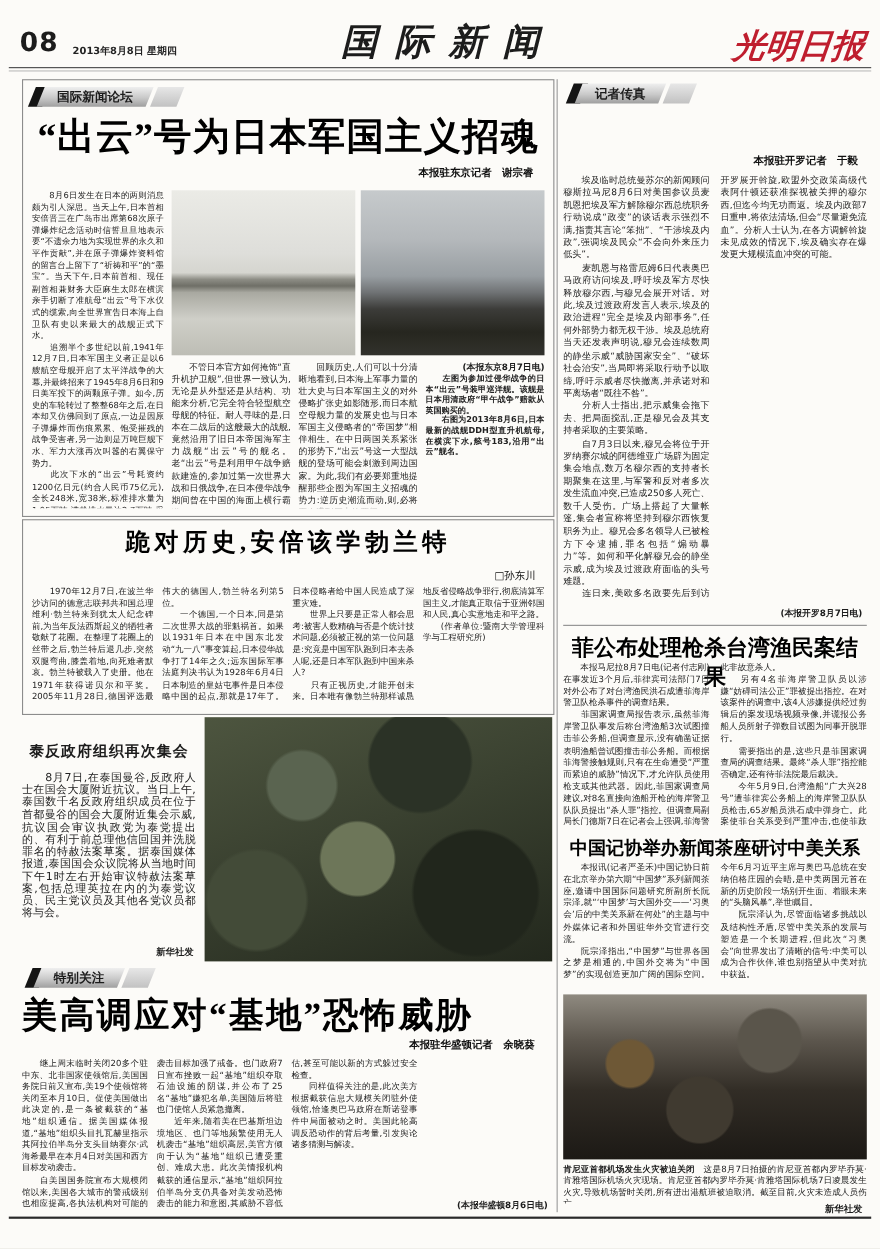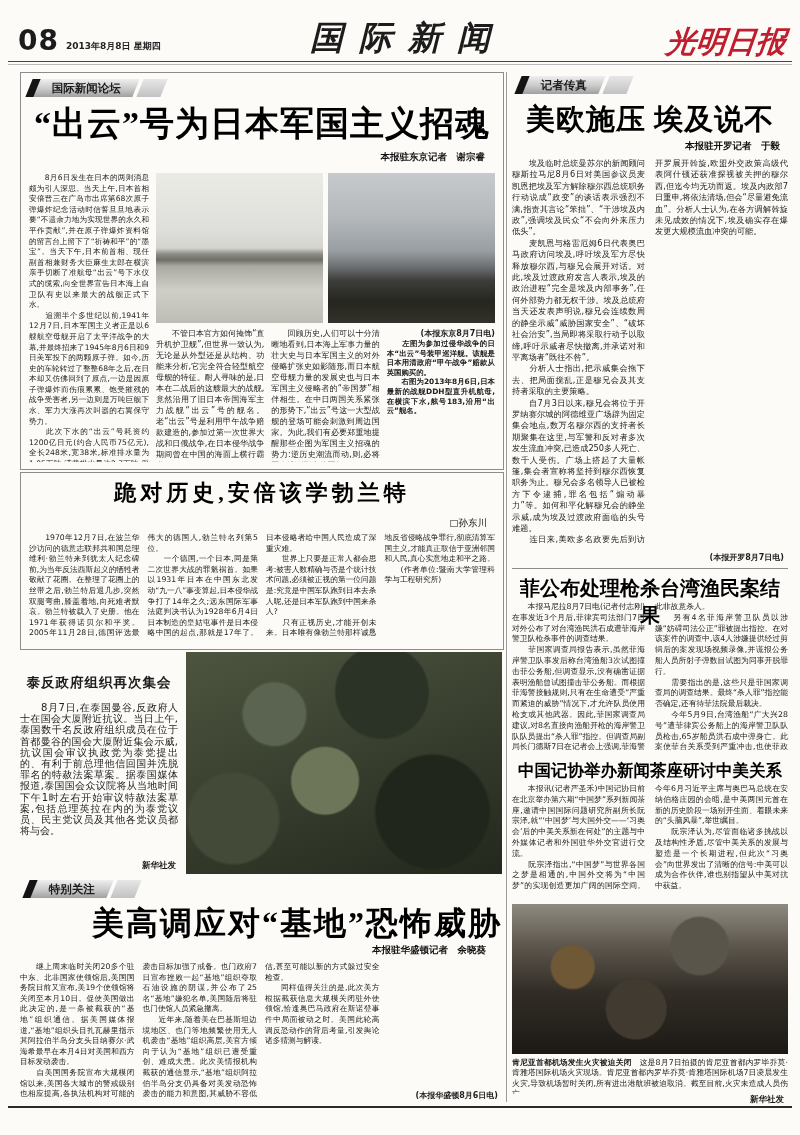--- a/index.html
+++ b/index.html
@@ -1,19 +1,19 @@
 <!DOCTYPE html>
 <html><head>
 <meta charset="utf-8">
 <style>
   html,body{margin:0;padding:0;background:#e8e6e0;}
   .page{position:relative;width:800px;height:1135px;background:#fcfbf8;margin:0 auto;
         font-family:"DejaVu Sans","Liberation Sans",sans-serif;color:#1c1c1c;overflow:hidden;}
   
-  .pagenum{position:absolute;left:18px;top:24px;font-size:28px;font-weight:700;letter-spacing:1px;}
+  .pagenum{position:absolute;left:18px;top:24px;font-size:24px;font-weight:700;letter-spacing:1px;}
   .pagedate{position:absolute;left:66px;top:40px;font-size:9px;font-weight:700;color:#222;}
   .section-title{position:absolute;left:0;right:0;top:16px;text-align:center;
         font-size:33px;font-weight:900;letter-spacing:16px;text-indent:16px;font-style:italic;}
   .masthead{position:absolute;right:14px;top:22px;font-size:30px;font-weight:700;font-style:italic;
         font-family:"DejaVu Serif","Liberation Serif",serif;color:#bf1e2e;transform:skewX(-6deg);}
   .header-rule{position:absolute;left:8px;right:8px;top:61px;border-top:1px solid #444;}
   .header-rule2{position:absolute;left:8px;right:8px;top:64px;border-top:1px solid #bbb;}
   
   .ribbon{position:absolute;display:flex;height:18px;z-index:5;}
   .ribbon .lead{width:13px;background:#141414;transform:skewX(-22deg);}
@@ -113,38 +113,37 @@
   </section>
   <div class="photo photo-protest" style="position:absolute;left:186px;top:652px;width:316px;height:222px;"></div>
 
   <div class="ribbon" style="left:26px;top:880px;">
     <div class="lead"></div>
     <div class="band">
         <span>特别关注</span>
       </div>
     <div class="tail"></div>
   </div>
-  <div class="serif-head" style="position:absolute;left:20px;width:482px;top:902px;text-align:right;font-size:32px;letter-spacing:2px;">美高调应对“基地”恐怖威胁</div>
+  <div class="serif-head" style="position:absolute;left:20px;width:482px;top:902px;text-align:left;font-size:32px;letter-spacing:2px;">美高调应对“基地”恐怖威胁</div>
   <div class="byline" style="position:absolute;left:20px;width:466px;top:944px;">本报驻华盛顿记者　余晓葵</div>
   <div class="txt cols4" style="position:absolute;left:20px;width:482px;top:962px;height:138px;font-size:7.7px;line-height:10.6px;">　　继上周末临时关闭20多个驻中东、北非国家使领馆后,美国国务院日前又宣布,美19个使领馆将关闭至本月10日。促使美国做出此决定的,是一条被截获的“基地”组织通信。据美国媒体报道,“基地”组织头目扎瓦赫里指示其阿拉伯半岛分支头目纳赛尔·武海希最早在本月4日对美国和西方目标发动袭击。
 　　自美国国务院宣布大规模闭馆以来,美国各大城市的警戒级别也相应提高,各执法机构对可能的袭击目标加强了戒备。也门政府7日宣布挫败一起“基地”组织夺取石油设施的阴谋,并公布了25名“基地”嫌犯名单,美国随后将驻也门使馆人员紧急撤离。
 　　近年来,随着美在巴基斯坦边境地区、也门等地频繁使用无人机袭击“基地”组织高层,美官方倾向于认为“基地”组织已遭受重创、难成大患。此次美情报机构截获的通信显示,“基地”组织阿拉伯半岛分支仍具备对美发动恐怖袭击的能力和意图,其威胁不容低估,甚至可能以新的方式躲过安全检查。
 　　同样值得关注的是,此次美方根据截获信息大规模关闭驻外使领馆,恰逢奥巴马政府在斯诺登事件中局面被动之时。美国此轮高调反恐动作的背后考量,引发舆论诸多猜测与解读。</div>
   <div class="dateline" style="position:absolute;left:20px;width:478px;top:1090px;">(本报华盛顿8月6日电)</div>
 
   <div class="vrule" style="left:506px;top:72px;height:1030px;"></div>
 
   <div class="ribbon" style="left:518px;top:76px;">
     <div class="lead"></div>
     <div class="band">
         <span>记者传真</span>
       </div>
     <div class="tail"></div>
   </div>
-  <div class="serif-head" style="position:absolute;left:512px;width:276px;top:100px;text-align:center;font-size:29px;letter-spacing:1px;">美欧施压 埃及说不</div>
   <div class="byline" style="position:absolute;left:512px;width:268px;top:140px;">本报驻开罗记者　于毅</div>
   <div class="txt cols2" style="position:absolute;left:512px;width:276px;top:158px;height:396px;font-size:8.2px;line-height:11.4px;">　　埃及临时总统曼苏尔的新闻顾问穆斯拉马尼8月6日对美国参议员麦凯恩把埃及军方解除穆尔西总统职务行动说成“政变”的谈话表示强烈不满,指责其言论“笨拙”、“干涉埃及内政”,强调埃及民众“不会向外来压力低头”。
 　　麦凯恩与格雷厄姆6日代表奥巴马政府访问埃及,呼吁埃及军方尽快释放穆尔西,与穆兄会展开对话。对此,埃及过渡政府发言人表示,埃及的政治进程“完全是埃及内部事务”,任何外部势力都无权干涉。埃及总统府当天还发表声明说,穆兄会连续数周的静坐示威“威胁国家安全”、“破坏社会治安”,当局即将采取行动予以取缔,呼吁示威者尽快撤离,并承诺对和平离场者“既往不咎”。
 　　分析人士指出,把示威集会拖下去、把局面搅乱,正是穆兄会及其支持者采取的主要策略。
 　　自7月3日以来,穆兄会将位于开罗纳赛尔城的阿德维亚广场辟为固定集会地点,数万名穆尔西的支持者长期聚集在这里,与军警和反对者多次发生流血冲突,已造成250多人死亡、数千人受伤。广场上搭起了大量帐篷,集会者宣称将坚持到穆尔西恢复职务为止。穆兄会多名领导人已被检方下令逮捕,罪名包括“煽动暴力”等。如何和平化解穆兄会的静坐示威,成为埃及过渡政府面临的头号难题。
 　　连日来,美欧多名政要先后到访开罗展开斡旋,欧盟外交政策高级代表阿什顿还获准探视被关押的穆尔西,但迄今均无功而返。埃及内政部7日重申,将依法清场,但会“尽量避免流血”。分析人士认为,在各方调解斡旋未见成效的情况下,埃及确实存在爆发更大规模流血冲突的可能。</div>
   <div class="dateline" style="position:absolute;left:512px;width:272px;top:552px;">(本报开罗8月7日电)</div>
 
   <div class="hrule" style="left:512px;width:276px;top:568px;"></div>
 

